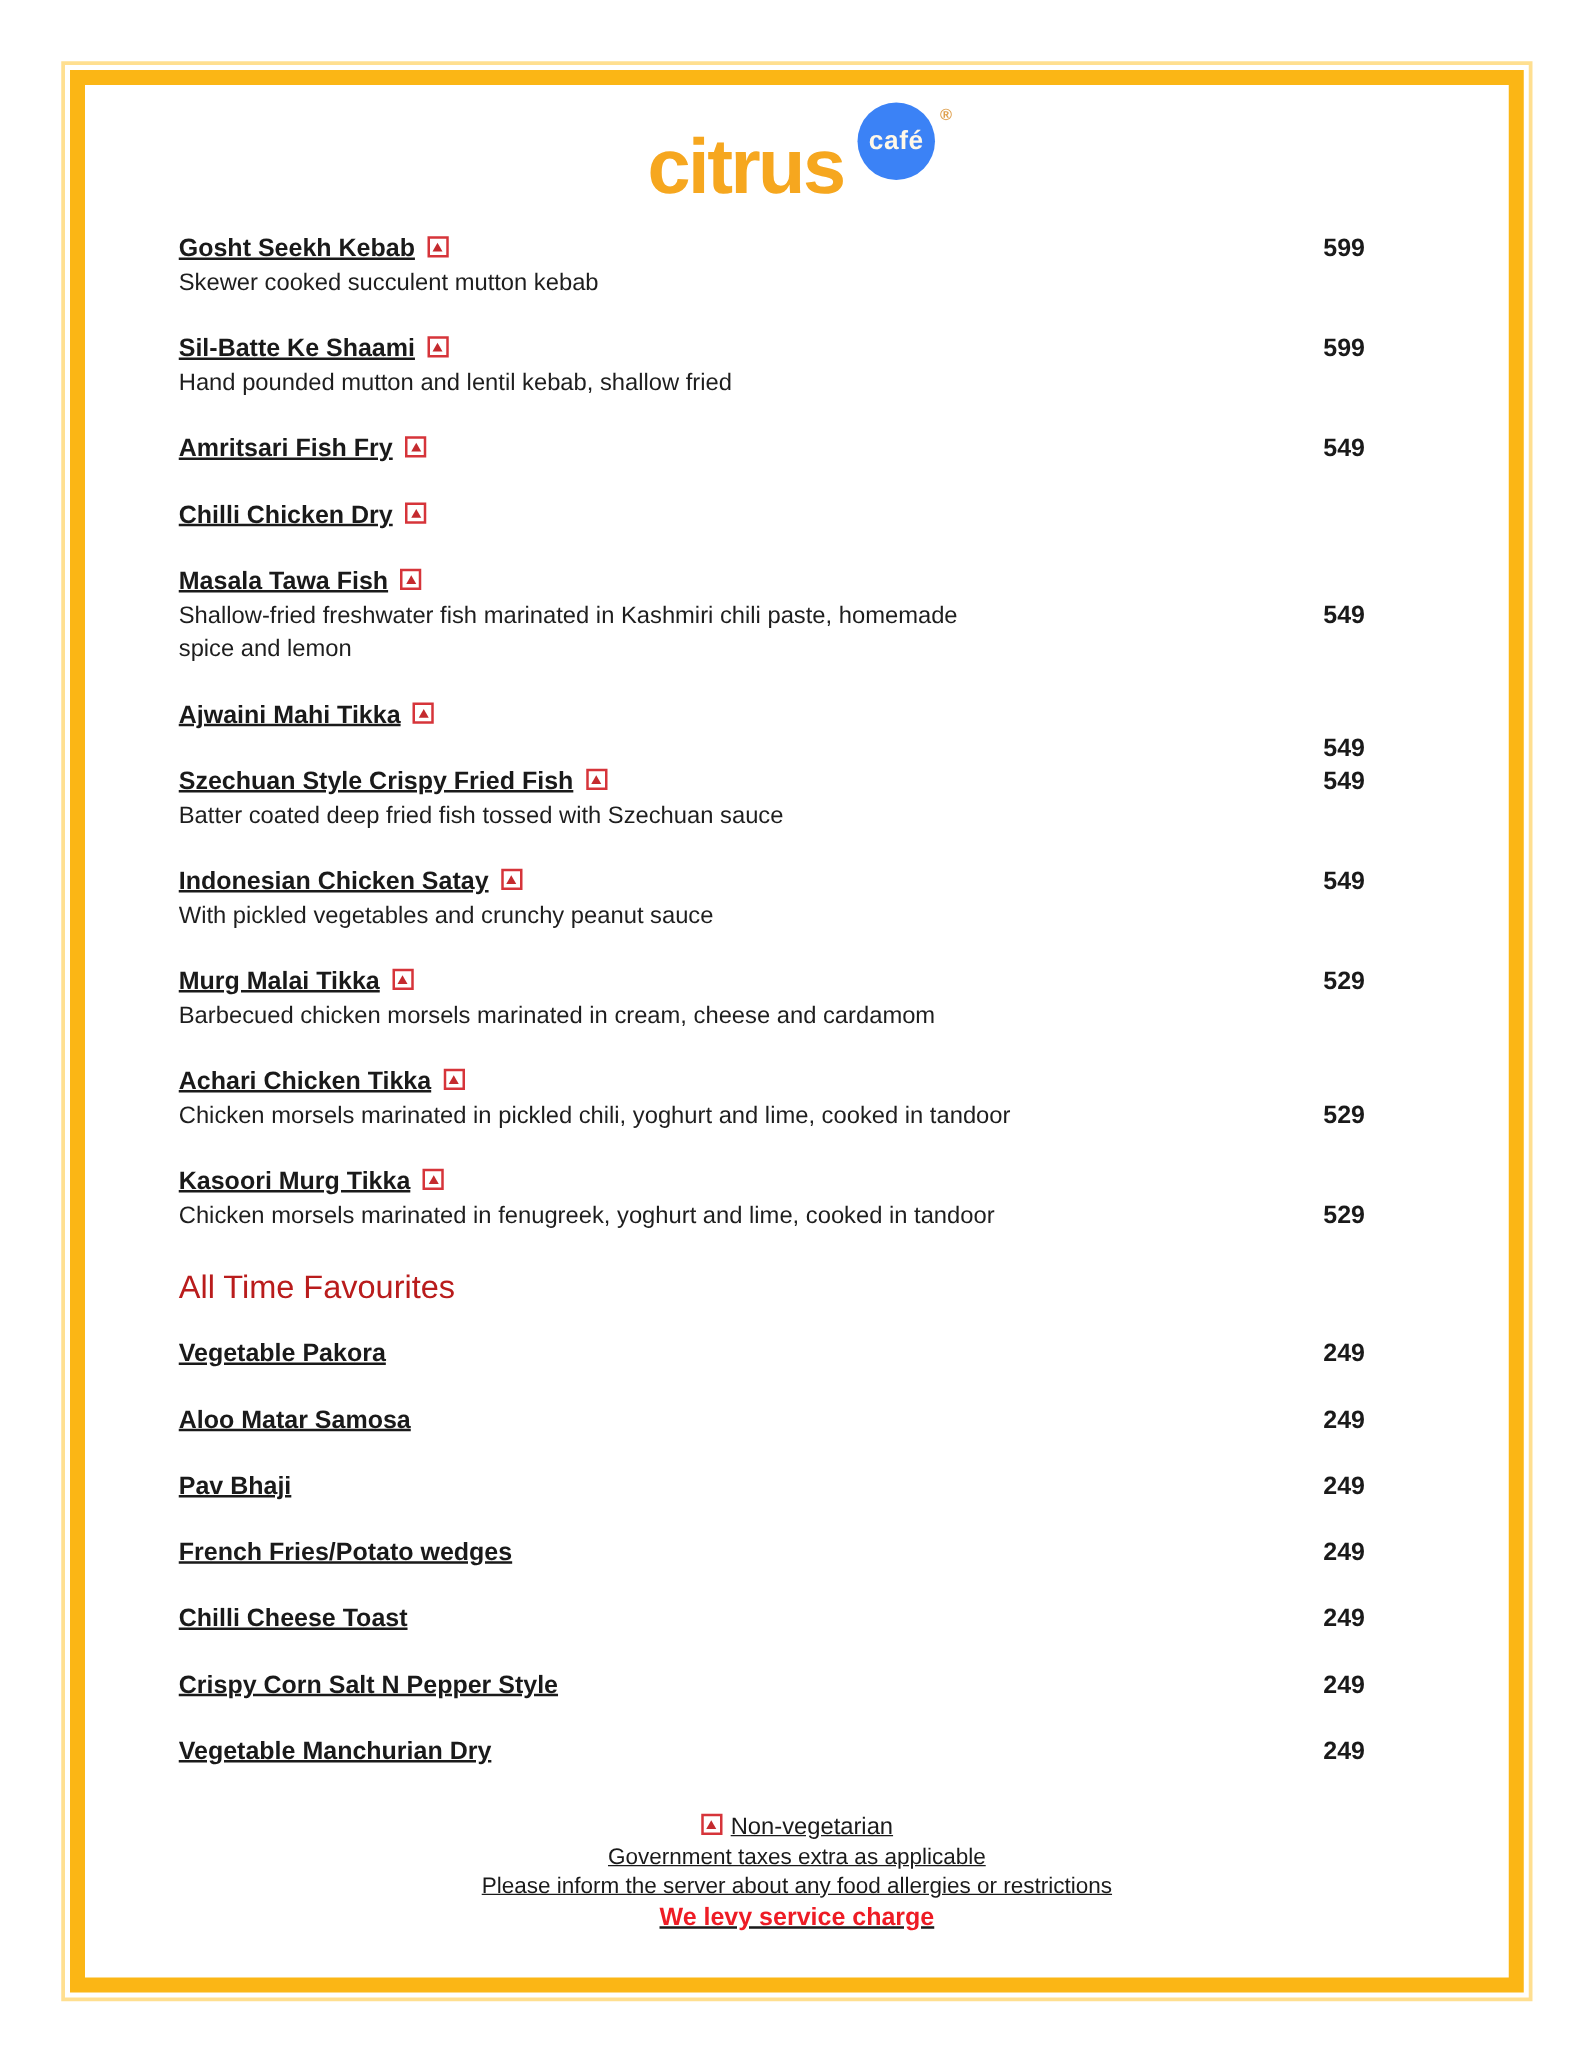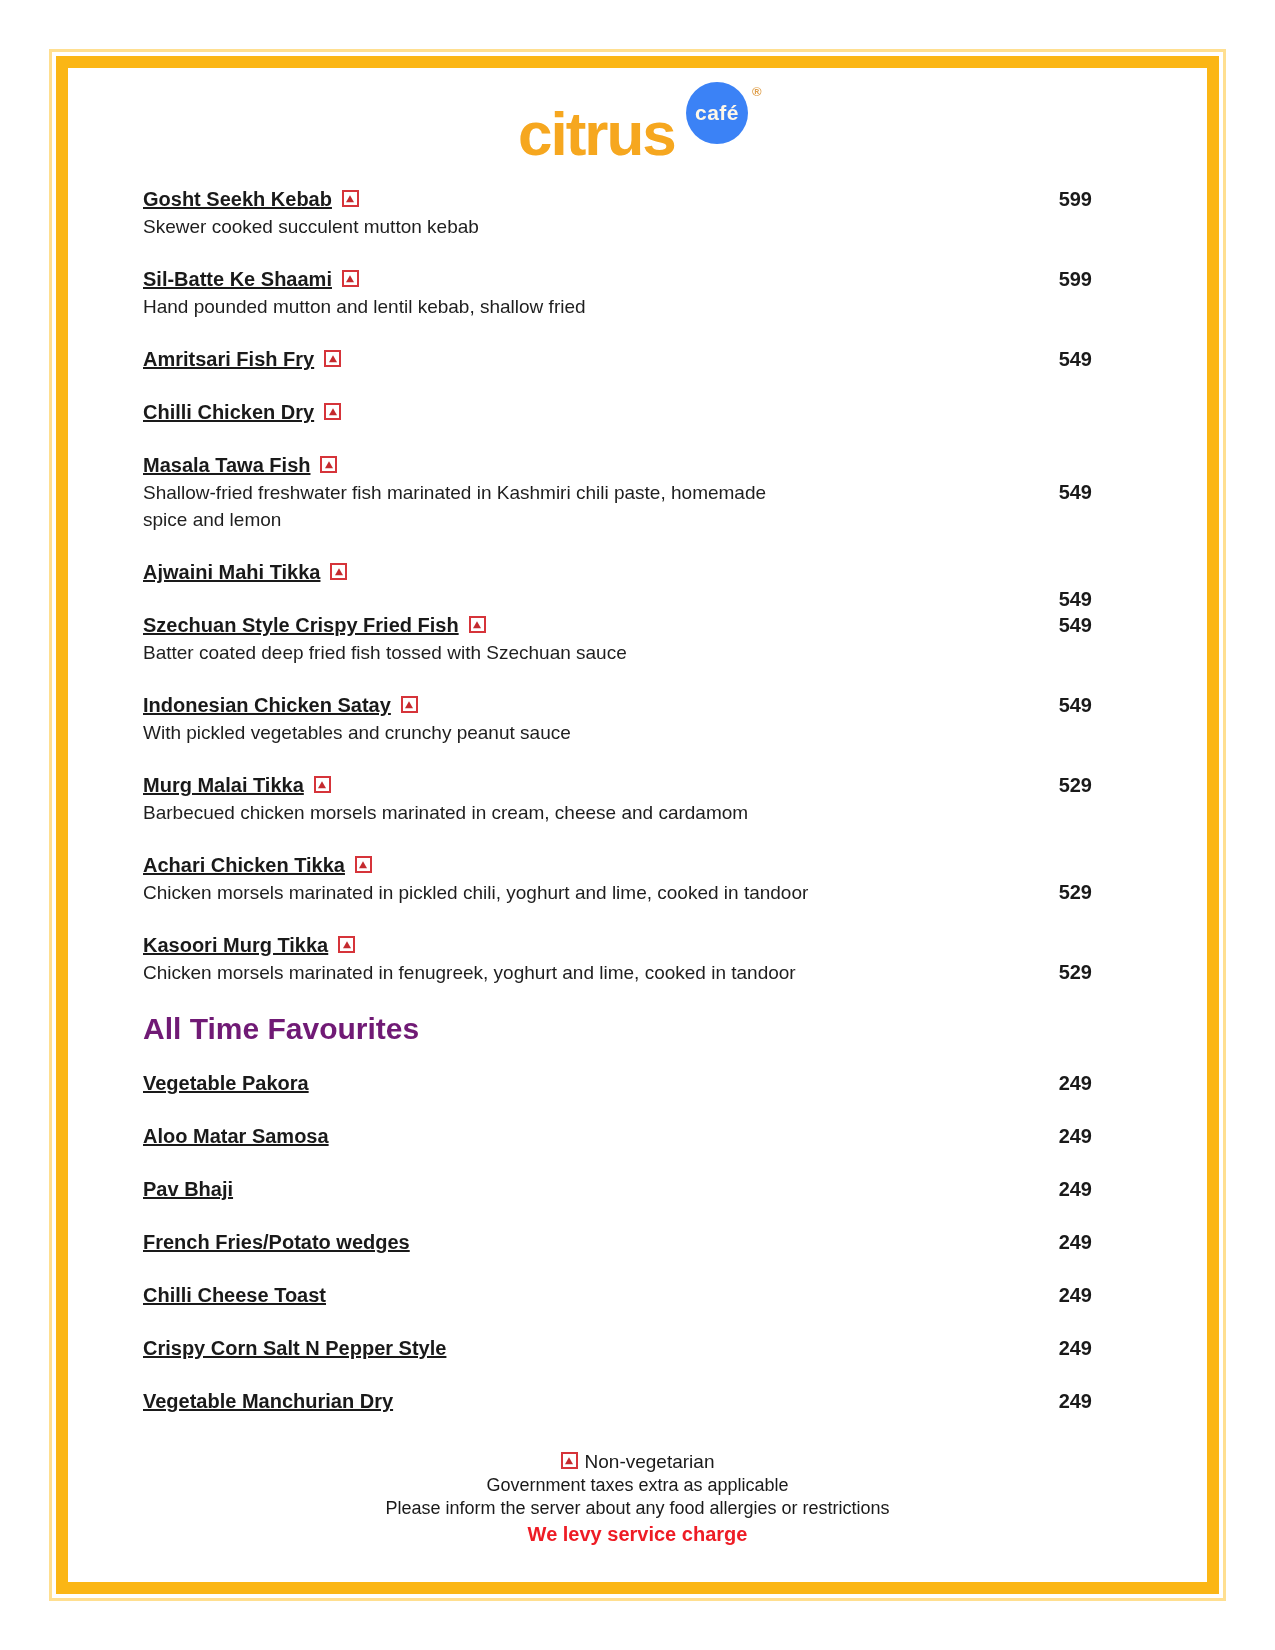--- a/index.html
+++ b/index.html
@@ -32,25 +32,25 @@
   .item-desc{font-size:19px;line-height:27px;color:#1e1e1e;}
   .price{position:absolute;right:0;font-size:20px;font-weight:bold;line-height:27px;}
 
   
   .nv-icon{display:inline-block;width:13px;height:13px;border:2px solid #d6343a;
     background:#fff;position:relative;margin-left:10px;vertical-align:-1px;}
   .nv-icon .tri{position:absolute;left:50%;top:50%;transform:translate(-50%,-54%);
     width:0;height:0;border-left:4px solid transparent;border-right:4px solid transparent;
     border-bottom:7px solid #c42a2e;}
 
-  .section-title{margin:6px 0 24px 0;font-size:30px;font-weight:bold;line-height:34px;color:#701a75;}
+  .section-title{margin:6px 0 24px 0;font-size:26px;font-weight:normal;line-height:34px;color:#b91c1c;}
   .fav{margin-bottom:26px;}
 
   
-  .footer{position:absolute;left:0;top:1450px;width:1275px;text-align:center;}
+  .footer{position:absolute;left:0;top:1450px;width:1275px;text-align:center;text-decoration:underline;}
   .footer-line{font-size:18px;line-height:23px;color:#1a1a1a;}
   .legend-line{font-size:19px;line-height:24px;}
   .legend-line .nv-icon{margin:0 7px 0 0;}
   .service-line{font-size:20px;line-height:24px;font-weight:bold;color:#ee1c25;margin-top:2px;}
 </style>
 </head>
 <body>
 
 <div class="frame-outline"></div>
 <div class="frame-band"></div>

